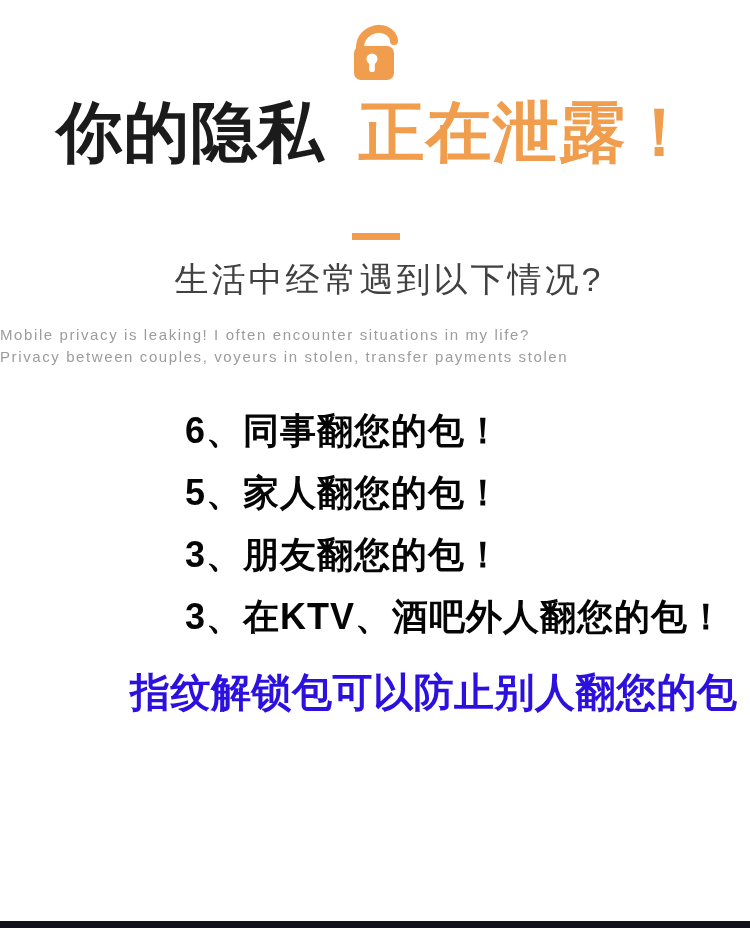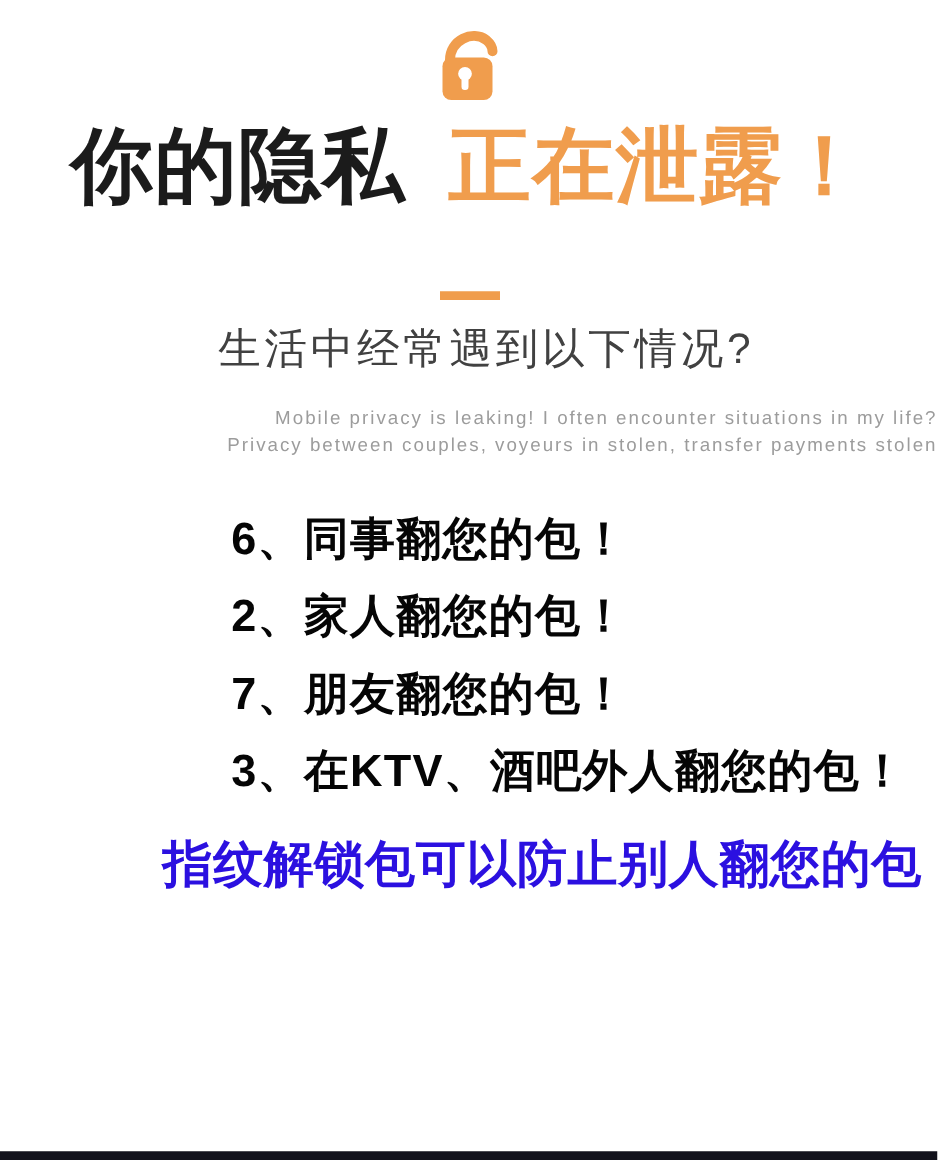--- a/index.html
+++ b/index.html
@@ -31,21 +31,21 @@
   
   .subtitle{
     position:absolute;left:14px;top:256px;width:750px;
     text-align:center;
     font-size:34px;font-weight:400;color:#414141;
     letter-spacing:3px;line-height:46px;
   }
   
   .subtitle-en{
     position:absolute;left:0;top:324px;width:750px;
-    text-align:right;
+    text-align:left;
     font-size:15px;color:#9c9c9c;
     letter-spacing:1.6px;line-height:22px;
   }
   
   .situations{
     position:absolute;left:185px;top:400px;width:540px;
   }
   .situation-item{
     font-size:36px;font-weight:bold;color:#050505;
     line-height:62px;white-space:nowrap;
@@ -86,22 +86,22 @@
 
   <div class="subtitle">生活中经常遇到以下情况?</div>
 
   <div class="subtitle-en">
     <div>Mobile privacy is leaking! I often encounter situations in my life?</div>
     <div>Privacy between couples, voyeurs in stolen, transfer payments stolen</div>
   </div>
 
   <div class="situations">
     <div class="situation-item">6、同事翻您的包！</div>
-    <div class="situation-item">2、家人翻您的包！</div>
-    <div class="situation-item">7、朋友翻您的包！</div>
+    <div class="situation-item">5、家人翻您的包！</div>
+    <div class="situation-item">3、朋友翻您的包！</div>
     <div class="situation-item">3、在KTV、酒吧外人翻您的包！</div>
   </div>
 
   <div class="conclusion">
     <div>指纹解锁包可以防止别人翻您的包，</div>
   </div>
 
   <div class="footer-bar"></div>
 
 </div>

